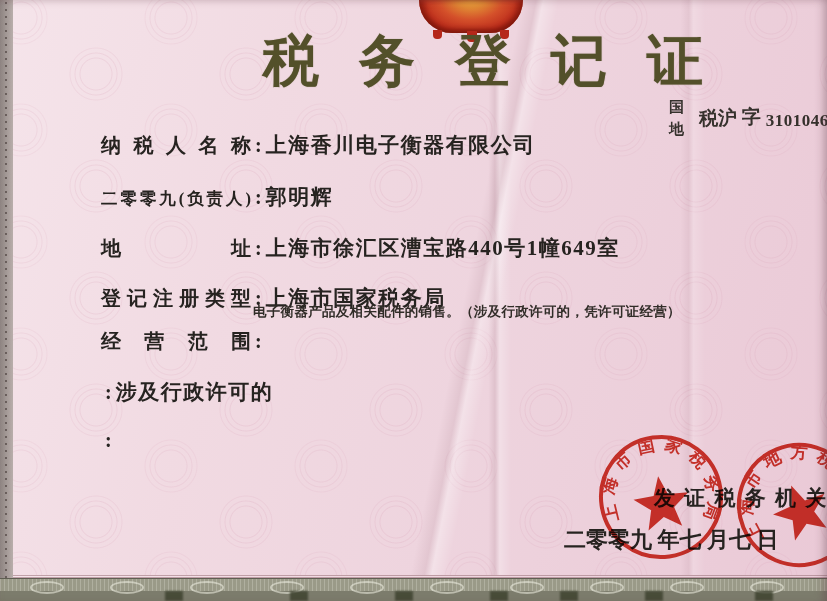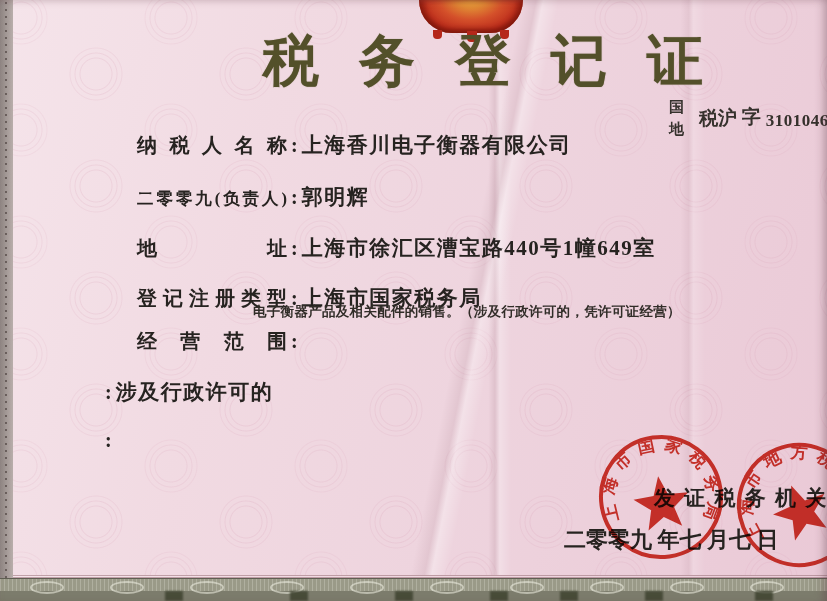--- a/index.html
+++ b/index.html
@@ -50,21 +50,21 @@
     text-shadow:0 0 1px rgba(83,80,42,.55);}
 
   
   .certno{position:absolute;left:656px;top:96px;display:flex;align-items:flex-start;color:#35312c;}
   .certno .region{display:flex;flex-direction:column;font-size:15px;line-height:22px;font-weight:700;}
   .certno .series{font-size:19px;font-weight:700;margin:9px 0 0 15px;white-space:nowrap;transform:rotate(-2deg);}
   .certno .number{font-size:17px;font-weight:600;margin:15px 0 0 5px;letter-spacing:.5px;white-space:nowrap;}
 
   
   .row{position:absolute;left:88px;display:flex;align-items:baseline;color:#262320;}
-  .row .lab{width:150px;font-size:20px;font-weight:700;text-align:justify;text-align-last:justify;white-space:nowrap;margin-left:36px;}
+  .row .lab{width:150px;font-size:20px;font-weight:700;text-align:justify;text-align-last:justify;white-space:nowrap;}
   .row .lab.tight{font-size:16.5px;}
   .row .colon{font-size:20px;font-weight:700;margin:0 4px 0 4px;}
   .row .val{font-size:21px;font-weight:700;letter-spacing:1.5px;white-space:nowrap;}
   .row .val.spread{letter-spacing:9px;margin-left:8px;}
   .note{position:absolute;left:240px;top:303px;width:575px;font-size:13.5px;font-weight:600;
     letter-spacing:.3px;color:#312d28;white-space:nowrap;}
 
   
   .issuer{position:absolute;left:641px;top:484px;font-size:21px;font-weight:700;color:#262320;
     letter-spacing:2px;white-space:nowrap;z-index:3;}

